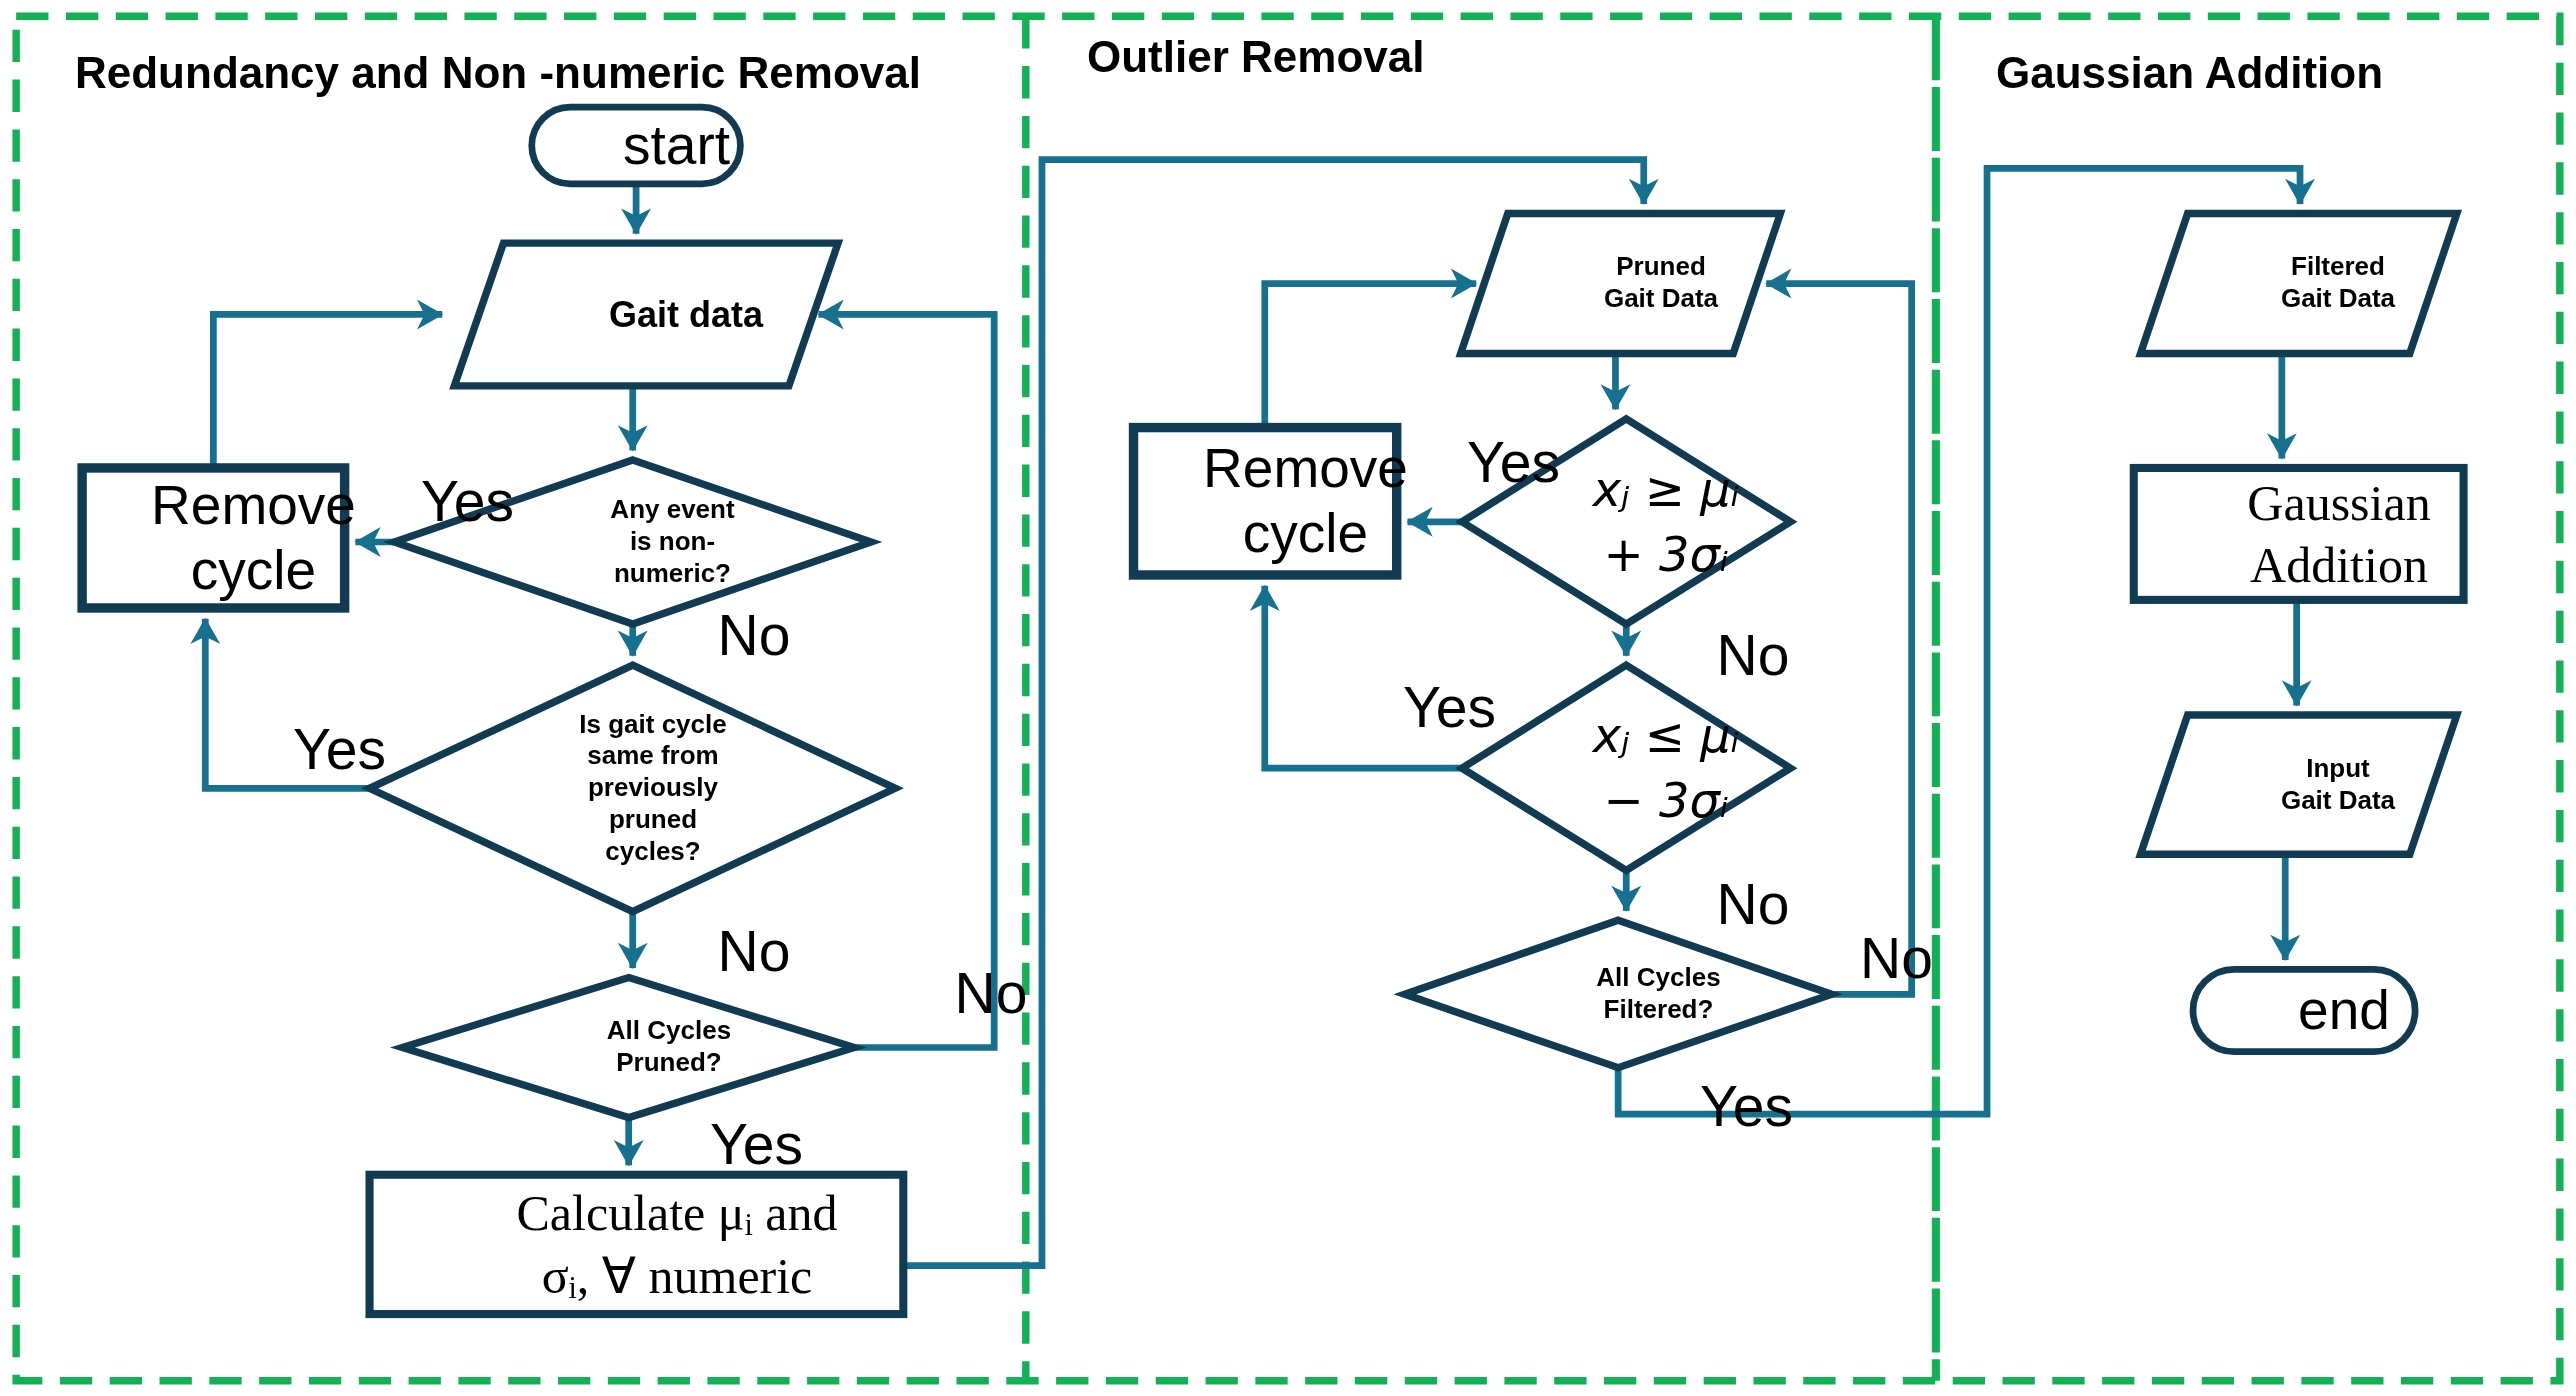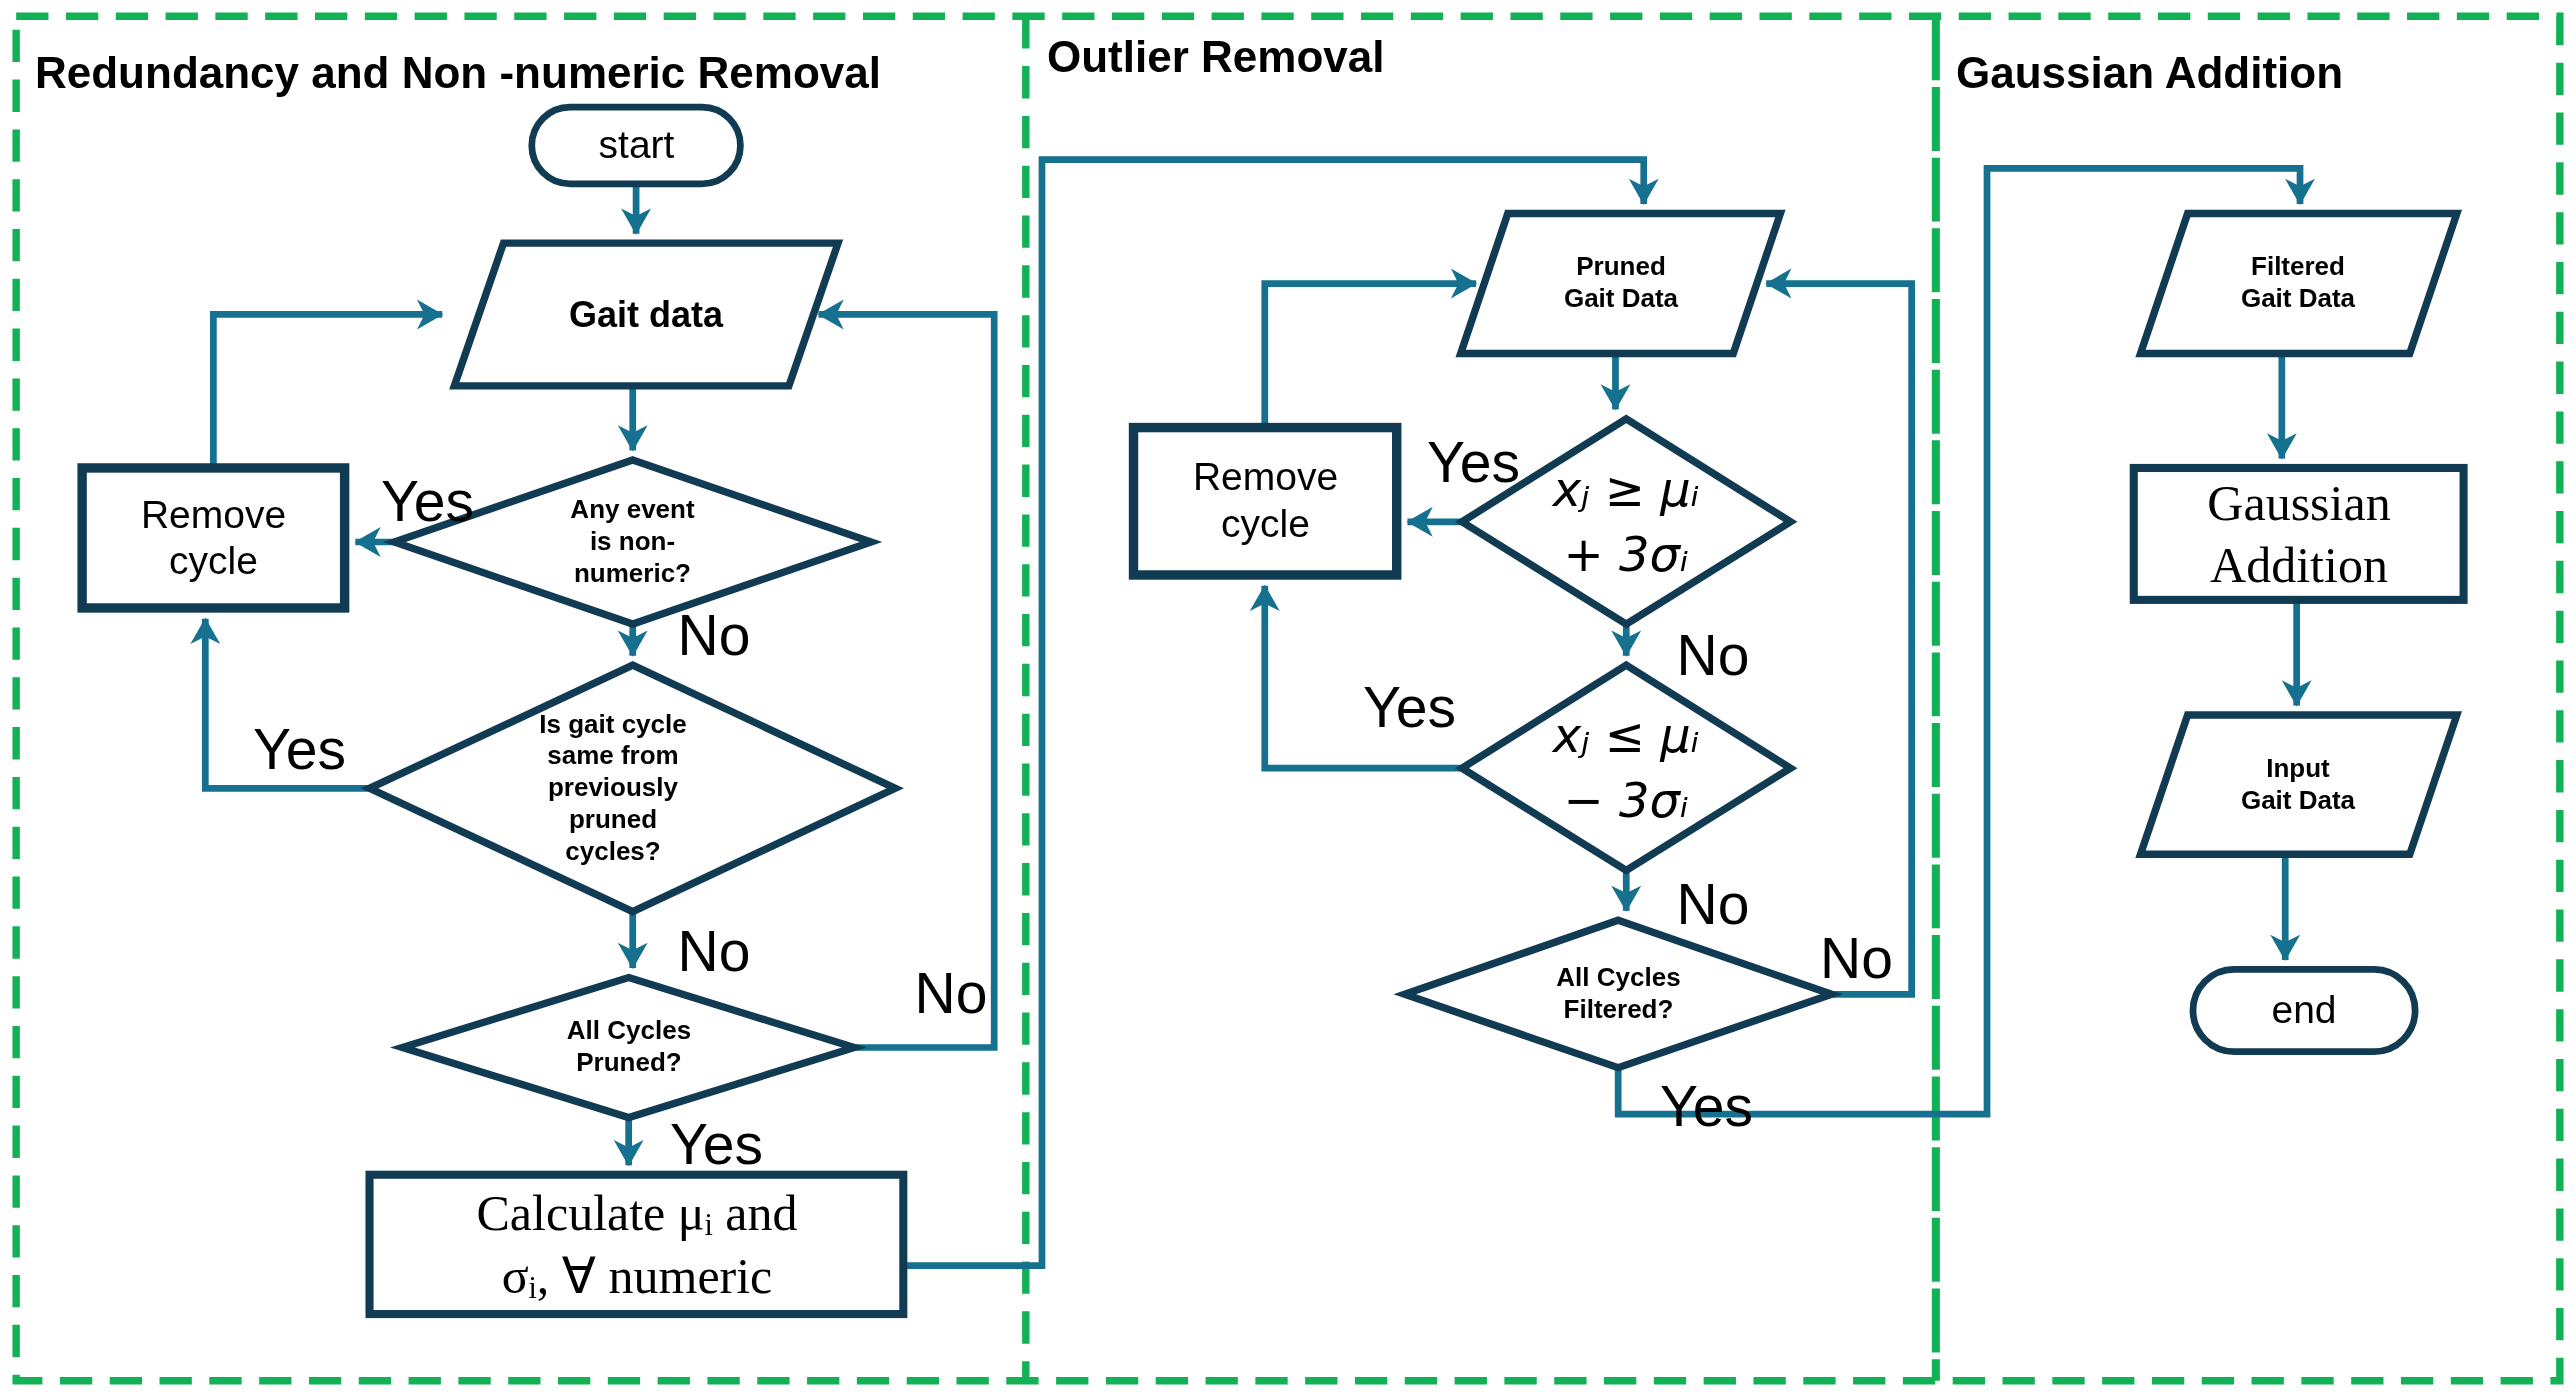--- a/index.html
+++ b/index.html
@@ -1,24 +1,24 @@
 <!DOCTYPE html>
 <html style="font-size:10.8px"><head>
 <meta charset="utf-8">
 <style>
   html,body{margin:0;padding:0;background:#ffffff;}
   .canvas{position:relative;width:2576px;height:1397px;background:#ffffff;overflow:hidden;
           font-family:"Liberation Sans",sans-serif;color:#000;}
   .canvas svg{position:absolute;left:0;top:0;}
   .lbl{position:absolute;display:flex;align-items:center;justify-content:center;
-       text-align:center;white-space:pre-line;color:#000;}
+       text-align:center;white-space:pre-line;color:#000;margin-left:40px;}
   .title{font-weight:700;font-size:44px;justify-content:flex-start;text-align:left;}
   .nodeb{font-weight:700;font-size:36px;line-height:1.2;}
   .nodeb-sm{font-weight:700;font-size:26px;line-height:1.22;}
-  .cmd{font-size:39px;line-height:1.18;font-family:"Liberation Sans","DejaVu Sans",sans-serif;}
+  .cmd{font-size:55px;line-height:1.18;font-family:"Liberation Sans","DejaVu Sans",sans-serif;}
   .cmd-sm{font-size:50px;line-height:1.25;font-family:Liberation Serif, serif;}
   .yn{font-size:57px;}
   .math{font-family:"DejaVu Sans",sans-serif;font-style:italic;font-size:48px;line-height:1.35;}
 </style>
 </head>
 <body>
 
 <div class="canvas">
 
   <svg width="2576" height="1397" viewBox="0 0 3827 2075">

